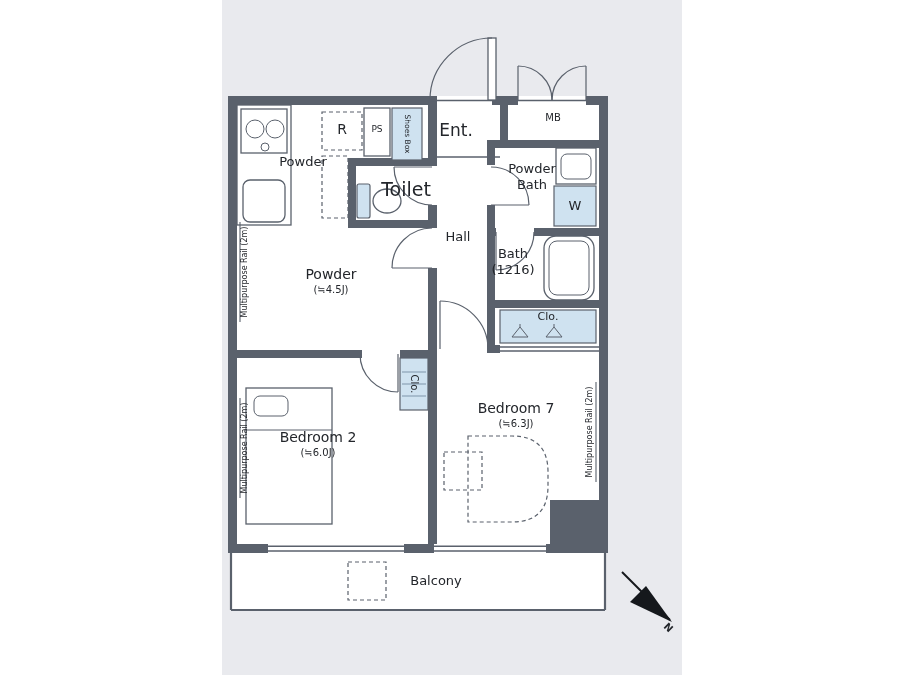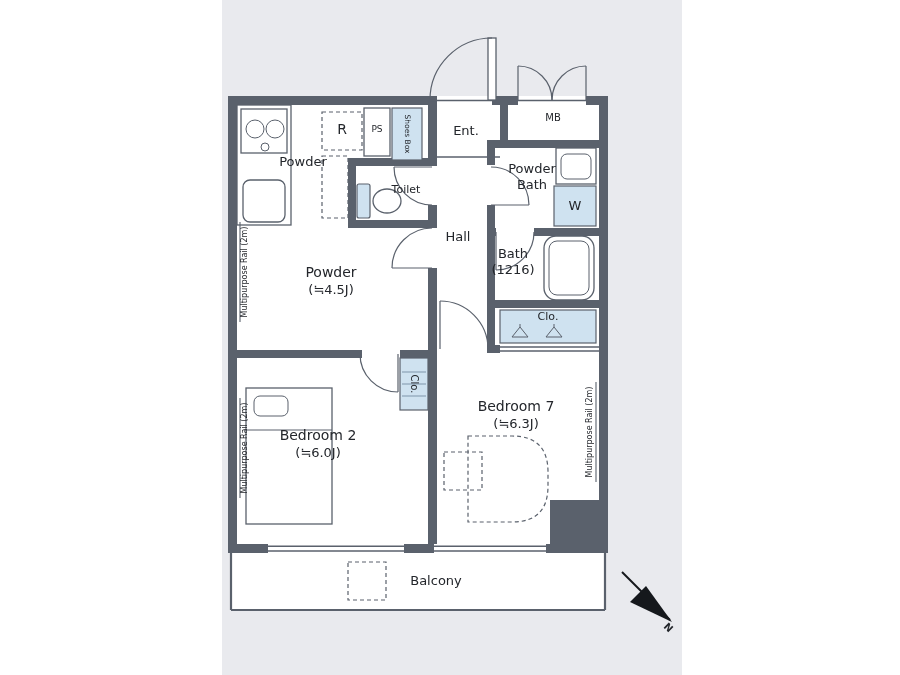--- a/index.html
+++ b/index.html
@@ -16,21 +16,21 @@
   .fxb{fill:var(--fixture_blue,#cfe2f0);stroke:var(--wall,#5a616c);stroke-width:1.2;}
   .dsh{fill:none;stroke:var(--wall,#5a616c);stroke-width:1.2;stroke-dasharray:4 3;}
   .tln{stroke:var(--wall,#5a616c);stroke-width:1.5;fill:none;}
   .tln2{stroke:var(--wall,#5a616c);stroke-width:2.2;fill:none;}
   .door{stroke:var(--wall,#5a616c);stroke-width:1.2;fill:none;}
   .shelf{stroke:#7e95aa;stroke-width:1;fill:none;}
   .rail{stroke:var(--wall,#5a616c);stroke-width:1.1;fill:none;}
   .compass-ink{fill:#15181c;}
   .compass-line{stroke:#15181c;stroke-width:2;fill:none;}
   .lbl{position:absolute;transform:translate(-50%,-50%);white-space:nowrap;text-align:center;line-height:1.25;color:#23262b;}
-  .lbl .sub{font-size:13px;}
+  .lbl .sub{font-size:10px;}
   .v90{transform:translate(-50%,-50%) rotate(90deg);}
   .v270{transform:translate(-50%,-50%) rotate(-90deg);}
   .v45{transform:translate(-50%,-50%) rotate(45deg);}
 </style>
 </head>
 <body>
 
 <div class="stage">
   <div class="gray-panel"></div>
 
@@ -187,29 +187,29 @@
     <g>
       <path class="compass-line" d="M622,572 L670,620"></path>
       <polygon class="compass-ink" points="672,622 630,602 646,586"></polygon>
     </g>
   </svg>
 
   <div class="lbl" style="left:303px;top:162px;font-size:13px">Powder</div>
   <div class="lbl" style="left:342px;top:130px;font-size:14px">R</div>
   <div class="lbl" style="left:377px;top:130px;font-size:9px">PS</div>
   <div class="lbl v90" style="left:407px;top:134px;font-size:7.5px">Shoes Box</div>
-  <div class="lbl" style="left:466px;top:131px;font-size:13px">Ent.</div>
+  <div class="lbl" style="left:456px;top:131px;font-size:17px">Ent.</div>
   <div class="lbl" style="left:553px;top:118px;font-size:10px">MB</div>
 
   <div class="lbl" style="left:532px;top:177px;font-size:13px">
     <div>Powder</div>
     <div>Bath</div>
   </div>
 
-  <div class="lbl" style="left:406px;top:190px;font-size:11px">Toilet</div>
+  <div class="lbl" style="left:406px;top:190px;font-size:19px">Toilet</div>
   <div class="lbl" style="left:458px;top:237px;font-size:13px">Hall</div>
 
   <div class="lbl" style="left:513px;top:262px;font-size:13px">
     <div>Bath</div>
     <div>(1216)</div>
   </div>
 
   <div class="lbl" style="left:575px;top:206px;font-size:13px">W</div>
 
   <div class="lbl" style="left:331px;top:281px;font-size:14px">

